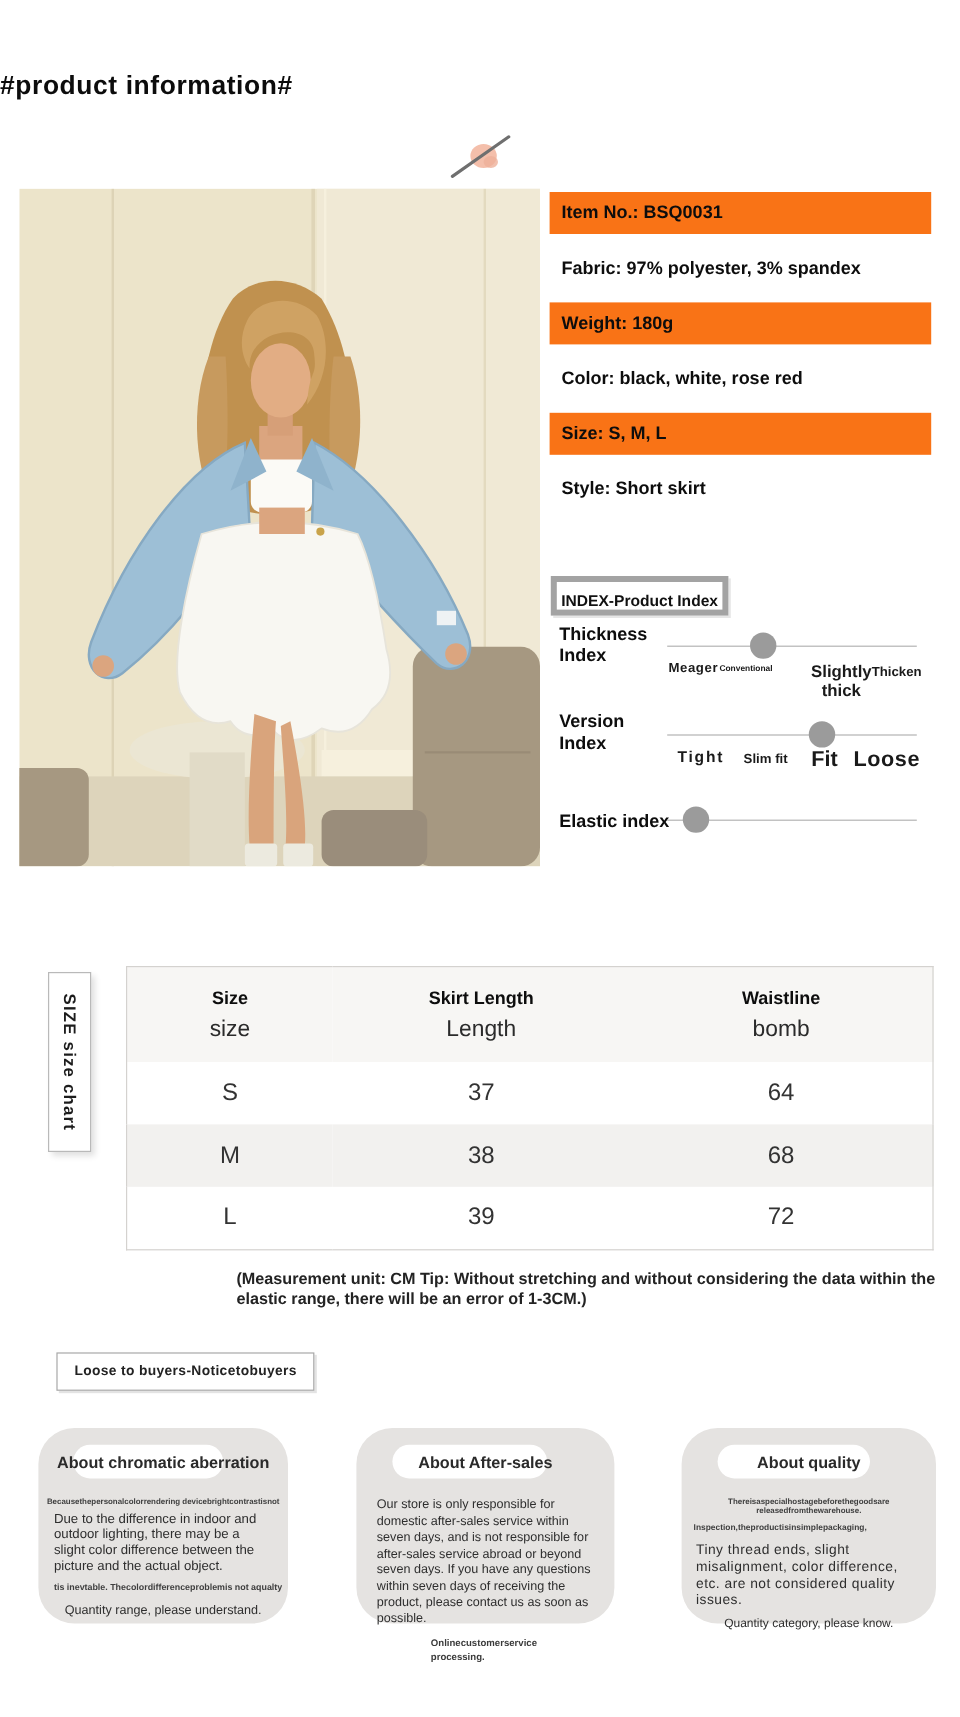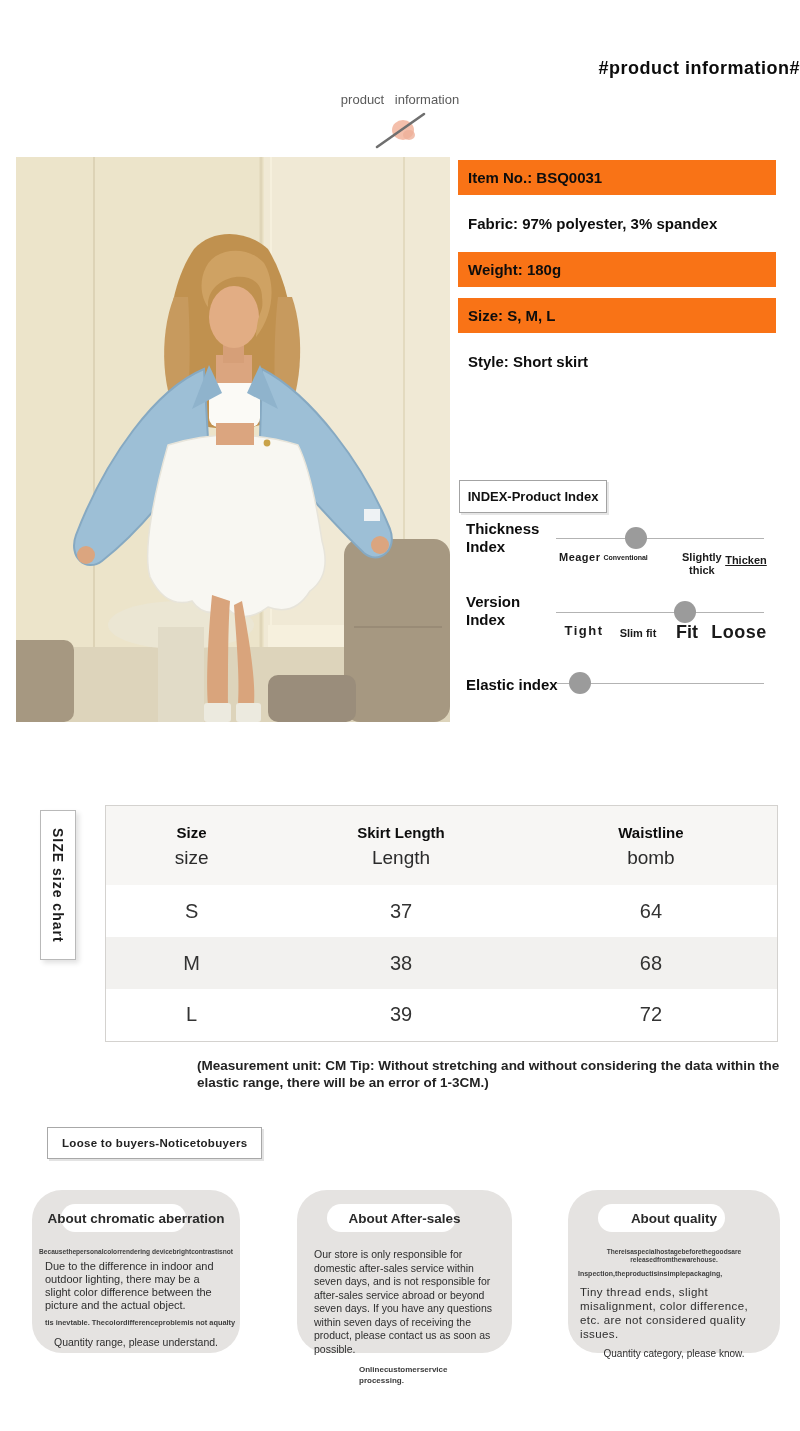--- a/index.html
+++ b/index.html
@@ -1,53 +1,53 @@
 <!DOCTYPE html>
 <html><head>
 <meta charset="utf-8">
 <style>
   * { margin:0; padding:0; box-sizing:border-box; }
   html,body { background:#fff; }
   body { font-family:"Liberation Sans", sans-serif; color:#111; }
   .page { position:relative; width:800px; height:1431px; background:#fff; overflow:hidden; margin:0 auto; }
 
   
-  .title { position:absolute; top:58px; left:0; width:800px; text-align:right;
-           font-size:18px; font-weight:bold; letter-spacing:.5px; color:#0c0c0c; }
+  .title { position:absolute; top:58px; left:0; width:800px; text-align:left;
+           font-size:22px; font-weight:bold; letter-spacing:.5px; color:#0c0c0c; }
   .subtitle { position:absolute; top:92px; left:0; width:800px; text-align:center;
               font-size:13px; color:#5a5a5a; word-spacing:7px; }
   .pin { position:absolute; top:108px; left:368px; width:64px; height:44px; }
 
   
   .photo { position:absolute; left:16px; top:157px; width:434px; height:565px; overflow:hidden; }
 
   
   .info-col { position:absolute; left:458px; top:160px; width:318px; }
   .info-row { height:35px; line-height:35px; margin-bottom:11px; padding-left:10px;
               font-size:15px; font-weight:bold; color:#0d0d0d; white-space:nowrap; }
   .info-row.shaded { background:#f97316; }
 
   
   .index-box { position:absolute; left:459px; top:480px; width:148px; height:33px;
-               border:1px solid #a3a3a3; background:#fff; text-align:center; line-height:31px;
+               border:5px solid #a3a3a3; background:#fff; text-align:center; line-height:31px;
                font-size:13px; font-weight:bold; color:#111; box-shadow:2px 2px 0 #e6e6e6; }
   .scale { position:absolute; left:466px; width:312px; }
   .scale-label { position:absolute; left:0; top:0; width:88px; font-size:15px; font-weight:bold;
                  line-height:18px; color:#0d0d0d; }
   .scale-track { position:absolute; left:90px; width:212px; height:70px; }
   .scale-line { position:absolute; left:0; right:4px; height:1px; background:#b3b3b3; }
   .scale-dot { position:absolute; width:22px; height:22px; border-radius:50%; background:#9b9b9b; }
   .opts { position:absolute; left:0; right:0; display:flex; }
   .opt { font-weight:bold; color:#1a1a1a; text-align:center; line-height:1.15; }
   .sc1 { top:520px; } .sc1 .scale-line { top:18px; } .sc1 .scale-dot { left:69px; top:7px; }
   .sc1 .opts { top:31px; }
   .sc1 .opt1 { width:56px; font-size:11px; letter-spacing:.5px; }
   .sc1 .opt2 { width:52px; font-size:7px; padding-top:3px; }
-  .sc1 .opt3 { width:52px; font-size:11px;margin-left:32px; }
-  .sc1 .opt4 { width:52px; font-size:11px; padding-top:3px;text-decoration:underline; }
+  .sc1 .opt3 { width:52px; font-size:14px;margin-left:32px; }
+  .sc1 .opt4 { width:52px; font-size:11px; padding-top:3px; }
   .sc2 { top:593px; } .sc2 .scale-line { top:19px; } .sc2 .scale-dot { left:118px; top:8px; }
   .sc2 .opts { top:31px; align-items:flex-start; }
   .sc2 .opt1 { width:56px; font-size:13px; letter-spacing:1.5px; }
   .sc2 .opt2 { width:52px; font-size:11px; padding-top:3px; }
   .sc2 .opt3 { width:46px; font-size:18px; margin-top:-2px; }
   .sc2 .opt4 { width:58px; font-size:18px; margin-top:-2px; letter-spacing:.5px; }
   .sc3 { top:672px; } .sc3 .scale-label { top:4px; width:110px; }
   .sc3 .scale-line { top:11px; } .sc3 .scale-dot { left:13px; top:0px; }
   .sc3 .opts { top:23px; }
   .sc3 .opt1 { width:50px; font-size:11px; letter-spacing:1px; text-align:left; padding-left:4px; }
@@ -98,21 +98,20 @@
   .card-c .l2 { font-size:7px; font-weight:bold; color:#3f3f3f; padding-left:10px; margin-bottom:8px; }
   .card-c .body { font-size:11.5px; line-height:14px; letter-spacing:.4px; color:#2e2e2e; padding:0 12px; margin-bottom:7px; }
   .card-c .footer { text-align:center; font-size:10px; color:#2e2e2e; }
 </style>
 </head>
 <body>
 
 <div class="page">
 
   <div class="title">#product information#</div>
-  <div class="subtitle">product information</div>
   <div class="pin">
     <svg width="64" height="44" viewBox="0 0 64 44">
       <ellipse cx="35" cy="22" rx="11" ry="10" fill="#f2b49c" opacity="0.85"></ellipse>
       <ellipse cx="41" cy="27" rx="6" ry="5" fill="#eeb09a" opacity="0.8"></ellipse>
       <line x1="9" y1="39" x2="56" y2="6" stroke="#6f6f6f" stroke-width="2.6" stroke-linecap="round"></line>
     </svg>
   </div>
 
   <div class="photo">
     <svg width="434" height="565" viewBox="0 0 434 565">
@@ -159,20 +158,21 @@
       <rect x="207" y="182" width="21" height="24" fill="#d69f78"></rect>
       <ellipse cx="218" cy="160" rx="25" ry="31" fill="#e2ad84"></ellipse>
       <path d="M192 150 C190 116 246 108 246 140 C248 158 242 150 240 180 C258 158 260 126 248 106 C232 88 200 90 190 110 C182 126 186 142 192 150 Z" fill="#cfa263"></path>
     </svg>
   </div>
 
   <div class="info-col">
     <div class="info-row shaded">Item No.: BSQ0031</div>
     <div class="info-row">Fabric: 97% polyester, 3% spandex</div>
     <div class="info-row shaded">Weight: 180g</div>
+    <div class="info-row">Color: black, white, rose red</div>
     <div class="info-row shaded">Size: S, M, L</div>
     <div class="info-row">Style: Short skirt</div>
   </div>
 
   <div class="index-box">INDEX-Product Index</div>
 
   <div class="scale sc1">
     <div class="scale-label">Thickness Index</div>
     <div class="scale-track">
       <div class="scale-line"></div>

